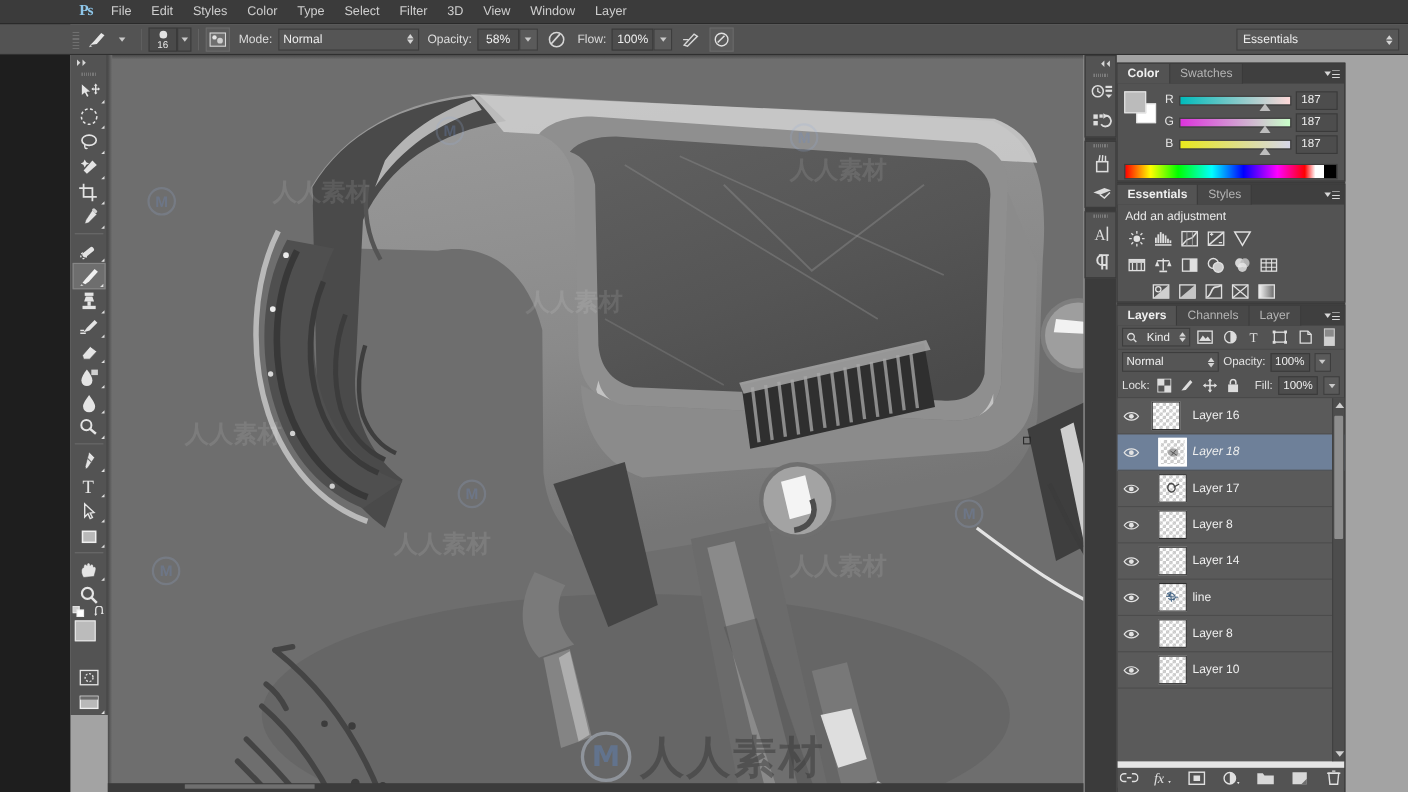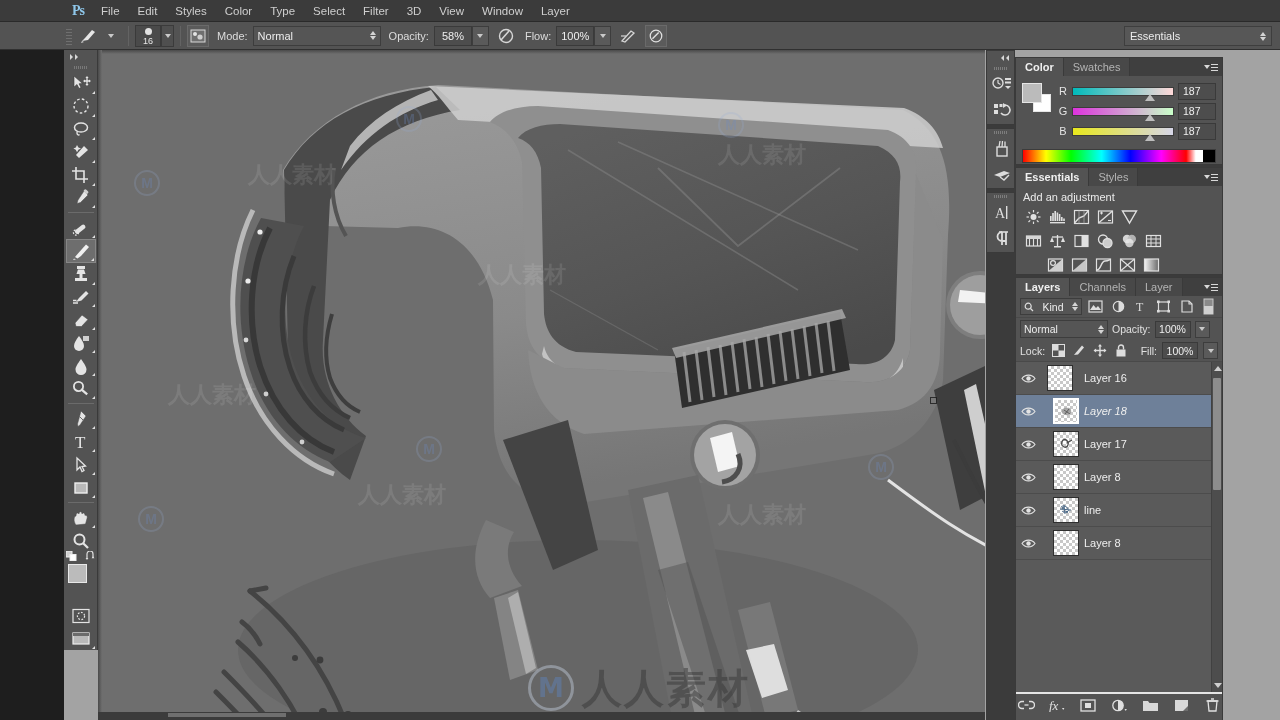--- a/index.html
+++ b/index.html
@@ -292,21 +292,21 @@
     position: absolute; right: 0; top: 0; width: 11px; height: 100%;
     background: #4d4d4d; border-left: 1px solid #414141;
   }
   .scrollbar-thumb { position: absolute; left: 1px; top: 16px; width: 8px; height: 112px; background: #8d8d8d; border-radius: 1px; }
   .sb-arrow { position: absolute; left: 2px; width: 0; height: 0; border-left: 4px solid transparent; border-right: 4px solid transparent; }
   .sb-arrow.top { top: 4px; border-bottom: 5px solid #cfcfcf; }
   .sb-arrow.bot { bottom: 4px; border-top: 5px solid #cfcfcf; }
 
   .layers-footer {
     height: 24px; background: #535353; display: flex; align-items: center;
-    justify-content: center; gap: 13px; border-top: 2px solid #e5e5e5;
+    justify-content: center; gap: 13px; border-top: 6px solid #e5e5e5;
   }
   .lf-icon { width: 18px; height: 18px; display: flex; align-items: center; justify-content: center; }
 
   
   .corner-wm {
     position: absolute; left: 2px; top: 6px; width: 60px; height: 26px;
     color: rgba(255,255,255,0.18); font-size: 13px; font-weight: bold;
     font-family: "DejaVu Sans", sans-serif;
   }
   .leftstrip { position: absolute; left: 0; top: 0; width: 64px; height: 720px; background: #1e1e1e; }
@@ -1211,20 +1211,32 @@
               <path d="M1 5.5 C4 1 11 1 14 5.5 C11 10 4 10 1 5.5 Z" fill="none" stroke="#e2e2e2" stroke-width="1.1"></path>
               <circle cx="7.5" cy="5.5" r="2.2" fill="#e2e2e2"></circle>
             </svg>
           </span>
           <span class="layer-thumb-cell" style="padding-left:12px">
             <span class="layer-thumb"></span>
           </span>
           <span class="layer-name">Layer 8</span>
         </div>
 
+        <div class="layer-row">
+          <span class="eye-cell">
+            <svg width="15" height="11" viewBox="0 0 15 11">
+              <path d="M1 5.5 C4 1 11 1 14 5.5 C11 10 4 10 1 5.5 Z" fill="none" stroke="#e2e2e2" stroke-width="1.1"></path>
+              <circle cx="7.5" cy="5.5" r="2.2" fill="#e2e2e2"></circle>
+            </svg>
+          </span>
+          <span class="layer-thumb-cell" style="padding-left:12px">
+            <span class="layer-thumb"></span>
+          </span>
+          <span class="layer-name">Layer 14</span>
+        </div>
 
         <div class="layer-row">
           <span class="eye-cell">
             <svg width="15" height="11" viewBox="0 0 15 11">
               <path d="M1 5.5 C4 1 11 1 14 5.5 C11 10 4 10 1 5.5 Z" fill="none" stroke="#e2e2e2" stroke-width="1.1"></path>
               <circle cx="7.5" cy="5.5" r="2.2" fill="#e2e2e2"></circle>
             </svg>
           </span>
           <span class="layer-thumb-cell" style="padding-left:12px">
             <span class="layer-thumb">
@@ -1249,20 +1261,32 @@
               <path d="M1 5.5 C4 1 11 1 14 5.5 C11 10 4 10 1 5.5 Z" fill="none" stroke="#e2e2e2" stroke-width="1.1"></path>
               <circle cx="7.5" cy="5.5" r="2.2" fill="#e2e2e2"></circle>
             </svg>
           </span>
           <span class="layer-thumb-cell" style="padding-left:12px">
             <span class="layer-thumb"></span>
           </span>
           <span class="layer-name">Layer 8</span>
         </div>
 
+        <div class="layer-row">
+          <span class="eye-cell">
+            <svg width="15" height="11" viewBox="0 0 15 11">
+              <path d="M1 5.5 C4 1 11 1 14 5.5 C11 10 4 10 1 5.5 Z" fill="none" stroke="#e2e2e2" stroke-width="1.1"></path>
+              <circle cx="7.5" cy="5.5" r="2.2" fill="#e2e2e2"></circle>
+            </svg>
+          </span>
+          <span class="layer-thumb-cell" style="padding-left:12px">
+            <span class="layer-thumb"></span>
+          </span>
+          <span class="layer-name">Layer 10</span>
+        </div>
 
         <div class="scrollbar-track">
           <span class="sb-arrow top"></span>
           <span class="scrollbar-thumb"></span>
           <span class="sb-arrow bot"></span>
         </div>
       </div>
 
       <div class="layers-footer">
         <span class="lf-icon">

